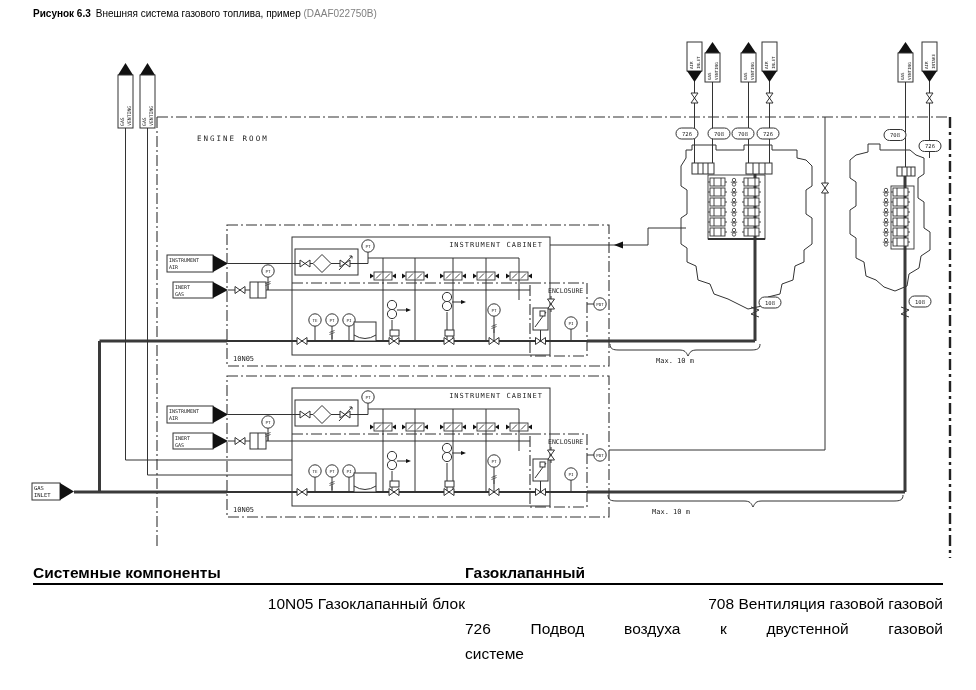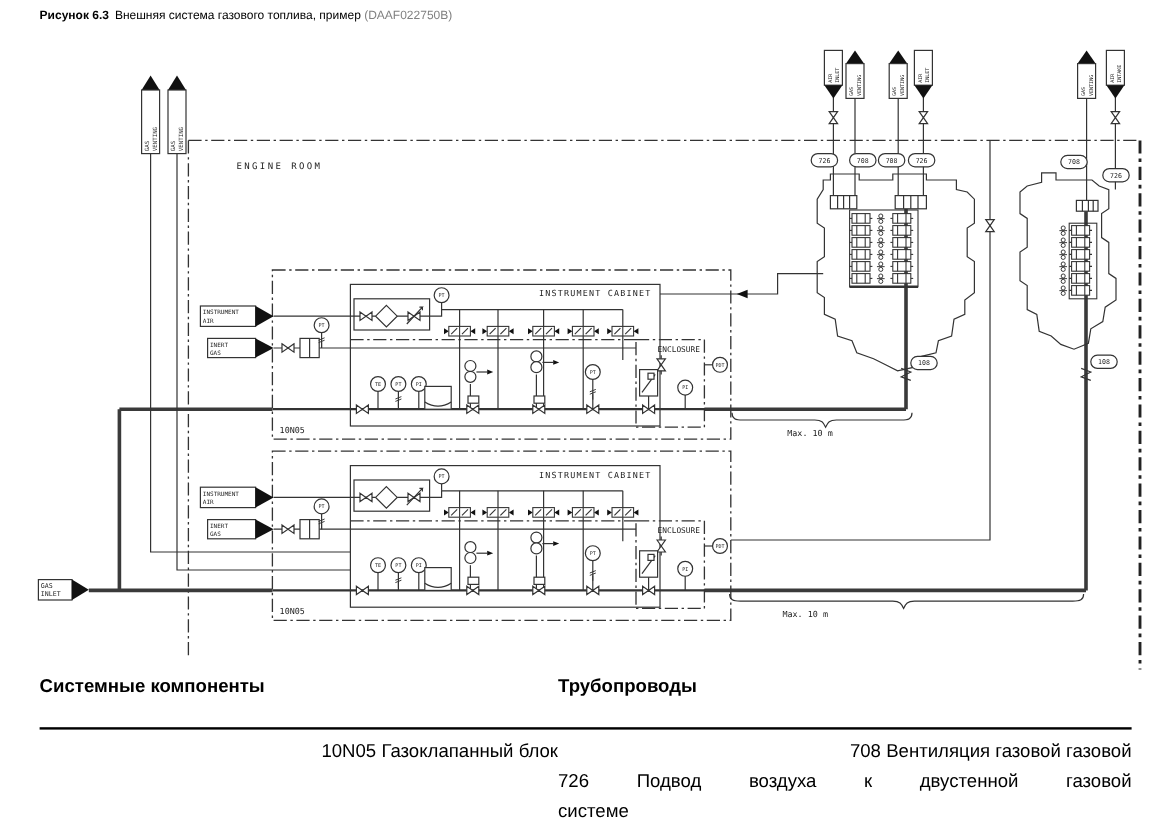--- a/index.html
+++ b/index.html
@@ -11,21 +11,21 @@
   svg{position:absolute;left:0;top:0;}
   svg text{font-family:"DejaVu Sans Mono",monospace;fill:#1d1d1d;}
   .ln{stroke:#333;stroke-width:1;fill:none;}
   .ln2{stroke:#333;stroke-width:1.8;fill:none;}
   .th{stroke:#3a3a3a;stroke-width:3;fill:none;}
   .dd{stroke:#333;stroke-width:1.1;fill:none;stroke-dasharray:11 3 2 3;}
   .ddb{stroke:#222;stroke-width:2.4;fill:none;stroke-dasharray:11 4 3 4;}
   .bx{stroke:#333;stroke-width:1;fill:#fff;}
   .bk{fill:#111;stroke:none;}
   .legend{position:absolute;left:33px;top:564px;width:910px;font-size:15.5px;}
-  .legend .hdr{display:flex;font-weight:bold;padding-bottom:24px;border-bottom:2px solid #000;}
+  .legend .hdr{display:flex;font-weight:bold;padding-bottom:1px;border-bottom:2px solid #000;}
   .legend .hdr .c1{width:432px;}
   .legend .body{display:flex;padding-top:6px;}
   .legend .c1{width:432px;}
   .legend .c2{width:478px;}
   .legend .row{line-height:25px;text-align:right;}
   .jline{text-align:justify;text-align-last:justify;line-height:25px;}
   .jrest{line-height:25px;}
 </style>
 </head>
 <body>
@@ -360,21 +360,21 @@
   </svg>
 
   <div class="title">
     <span class="lbl">Рисунок 6.3</span><span>Внешняя система газового топлива, пример</span>
     <span class="code">(DAAF022750B)</span>
   </div>
 
   <div class="legend">
     <div class="hdr">
       <div class="c1">Системные компоненты</div>
-      <div class="c2">Трубопроводы</div>
+      <div class="c2">Газоклапанный</div>
     </div>
     <div class="body">
       <div class="c1">
         <div class="row">
           <span>10N05</span>
           <span>Газоклапанный блок</span>
         </div>
       </div>
       <div class="c2">
         <div class="row">

